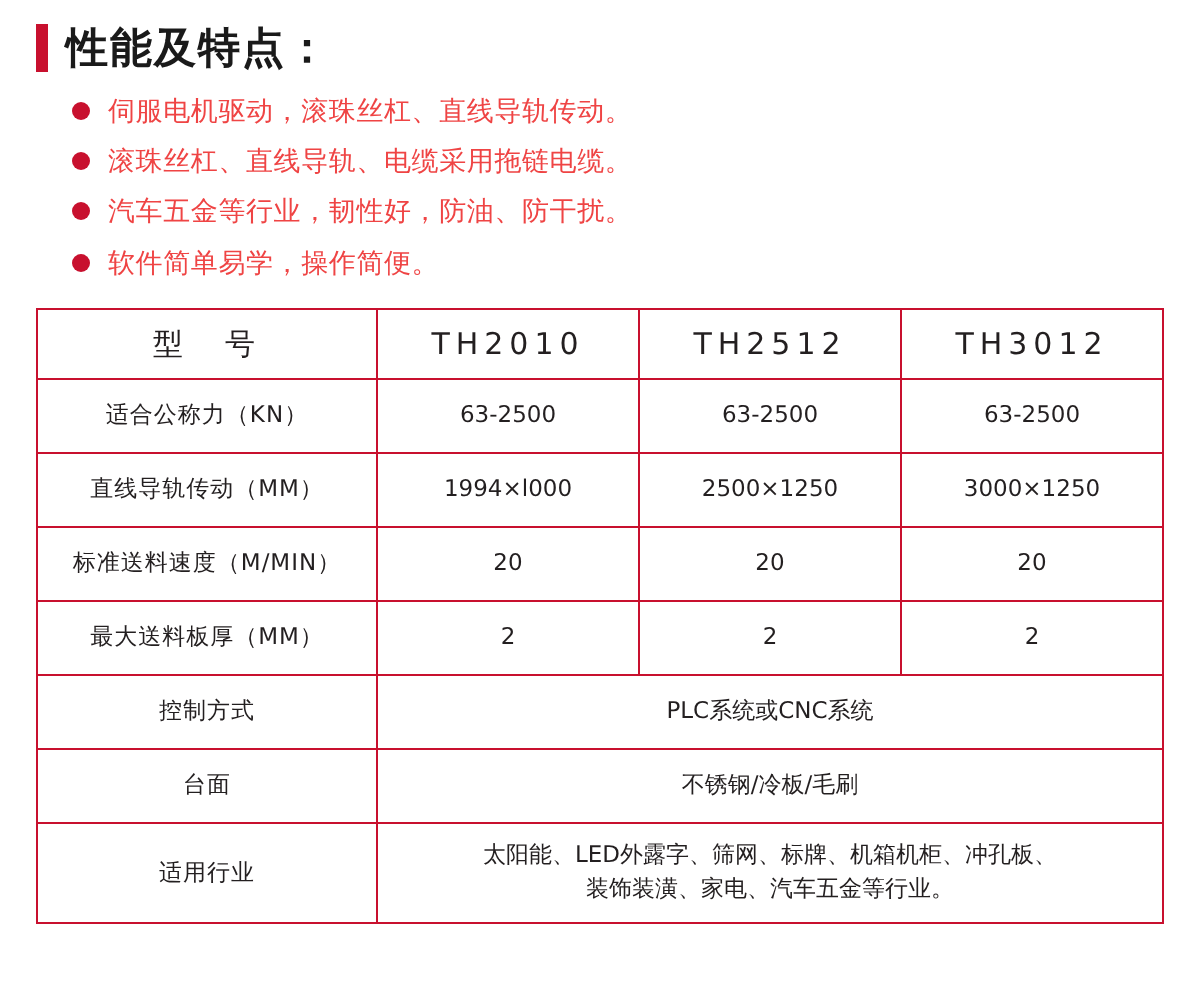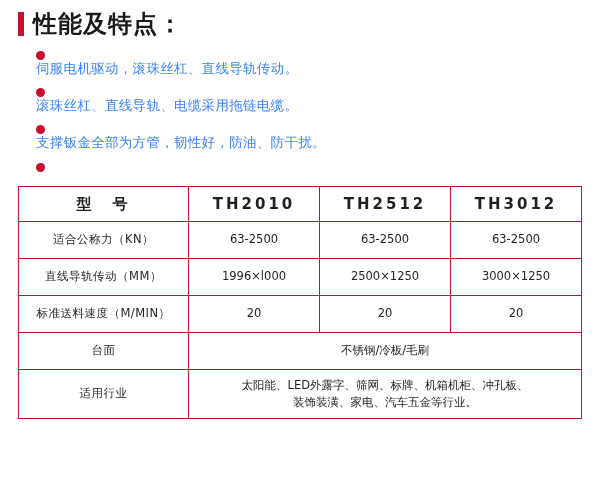--- a/index.html
+++ b/index.html
@@ -30,41 +30,40 @@
     padding-bottom: 4px;
   }
   .heading-bar {
     width: 6px;
     height: 24px;
     background: #c8102e;
     margin-right: 9px;
     flex: 0 0 auto;
   }
   .heading-text {
-    font-size: 24px;
+    font-size: 21px;
     font-weight: bold;
     letter-spacing: 1px;
     color: #1a1a1a;
     line-height: 1;
   }
 
   
   .features {
     margin: 8px 0 0 0;
     padding: 0 0 0 18px;
     list-style: none;
   }
   .feature-item {
     display: flex;
     align-items: flex-start;
     margin-bottom: 9px;
     font-size: 13.5px;
     line-height: 1.2;
-    color: #3b82f6;
-    flex-direction: column;
+    color: #ef4444;
   }
   .bullet {
     width: 9px;
     height: 9px;
     border-radius: 50%;
     background: #c8102e;
     margin-right: 9px;
     margin-top: 3px;
     flex: 0 0 auto;
   }
@@ -84,21 +83,21 @@
     border: 1px solid #c8102e;
     text-align: center;
     vertical-align: middle;
     font-size: 11.5px;
     color: #231f20;
     padding: 5px 2px;
     line-height: 1.35;
   }
   .spec-table thead th {
     font-size: 15px;
-    font-weight: bold;
+    font-weight: normal;
     letter-spacing: 3px;
     padding: 7px 2px;
     color: #231f20;
   }
   .label-cell {
     letter-spacing: 0.5px;
   }
   .col-label { width: 170px; }
   .col-model { width: 131px; }
 
@@ -119,24 +118,25 @@
     <li class="feature-item">
       <span class="bullet"></span>
       <span class="feature-text">伺服电机驱动，滚珠丝杠、直线导轨传动。</span>
     </li>
     <li class="feature-item">
       <span class="bullet"></span>
       <span class="feature-text">滚珠丝杠、直线导轨、电缆采用拖链电缆。</span>
     </li>
     <li class="feature-item">
       <span class="bullet"></span>
-      <span class="feature-text">支撑钣金全部为方管，韧性好，防油、防干扰。</span>
-    </li>
-    <li class="feature-item">
-      <span class="bullet"></span>
+      <span class="feature-text">汽车五金等行业，韧性好，防油、防干扰。</span>
+    </li>
+    <li class="feature-item">
+      <span class="bullet"></span>
+      <span class="feature-text">软件简单易学，操作简便。</span>
     </li>
   </ul>
 
   <table class="spec-table">
     <colgroup>
       <col class="col-label">
       <col class="col-model">
       <col class="col-model">
       <col class="col-model">
     </colgroup>
@@ -152,33 +152,43 @@
 
       <tr class="row-tall">
         <td class="label-cell">适合公称力（KN）</td>
         <td>63-2500</td>
         <td>63-2500</td>
         <td>63-2500</td>
       </tr>
 
       <tr class="row-tall">
         <td class="label-cell">直线导轨传动（MM）</td>
-        <td>1996×l000</td>
+        <td>1994×l000</td>
         <td>2500×1250</td>
         <td>3000×1250</td>
       </tr>
 
       <tr class="row-tall">
         <td class="label-cell">标准送料速度（M/MIN）</td>
         <td>20</td>
         <td>20</td>
         <td>20</td>
       </tr>
 
-
+      <tr class="row-tall">
+        <td class="label-cell">最大送料板厚（MM）</td>
+        <td>2</td>
+        <td>2</td>
+        <td>2</td>
+      </tr>
+
+      <tr class="row-tall">
+        <td class="label-cell">控制方式</td>
+        <td colspan="3">PLC系统或CNC系统</td>
+      </tr>
 
       <tr class="row-tall">
         <td class="label-cell">台面</td>
         <td colspan="3">不锈钢/冷板/毛刷</td>
       </tr>
 
       <tr class="row-multiline">
         <td class="label-cell">适用行业</td>
         <td colspan="3" style="white-space: pre-line;">太阳能、LED外露字、筛网、标牌、机箱机柜、冲孔板、
 装饰装潢、家电、汽车五金等行业。</td>

